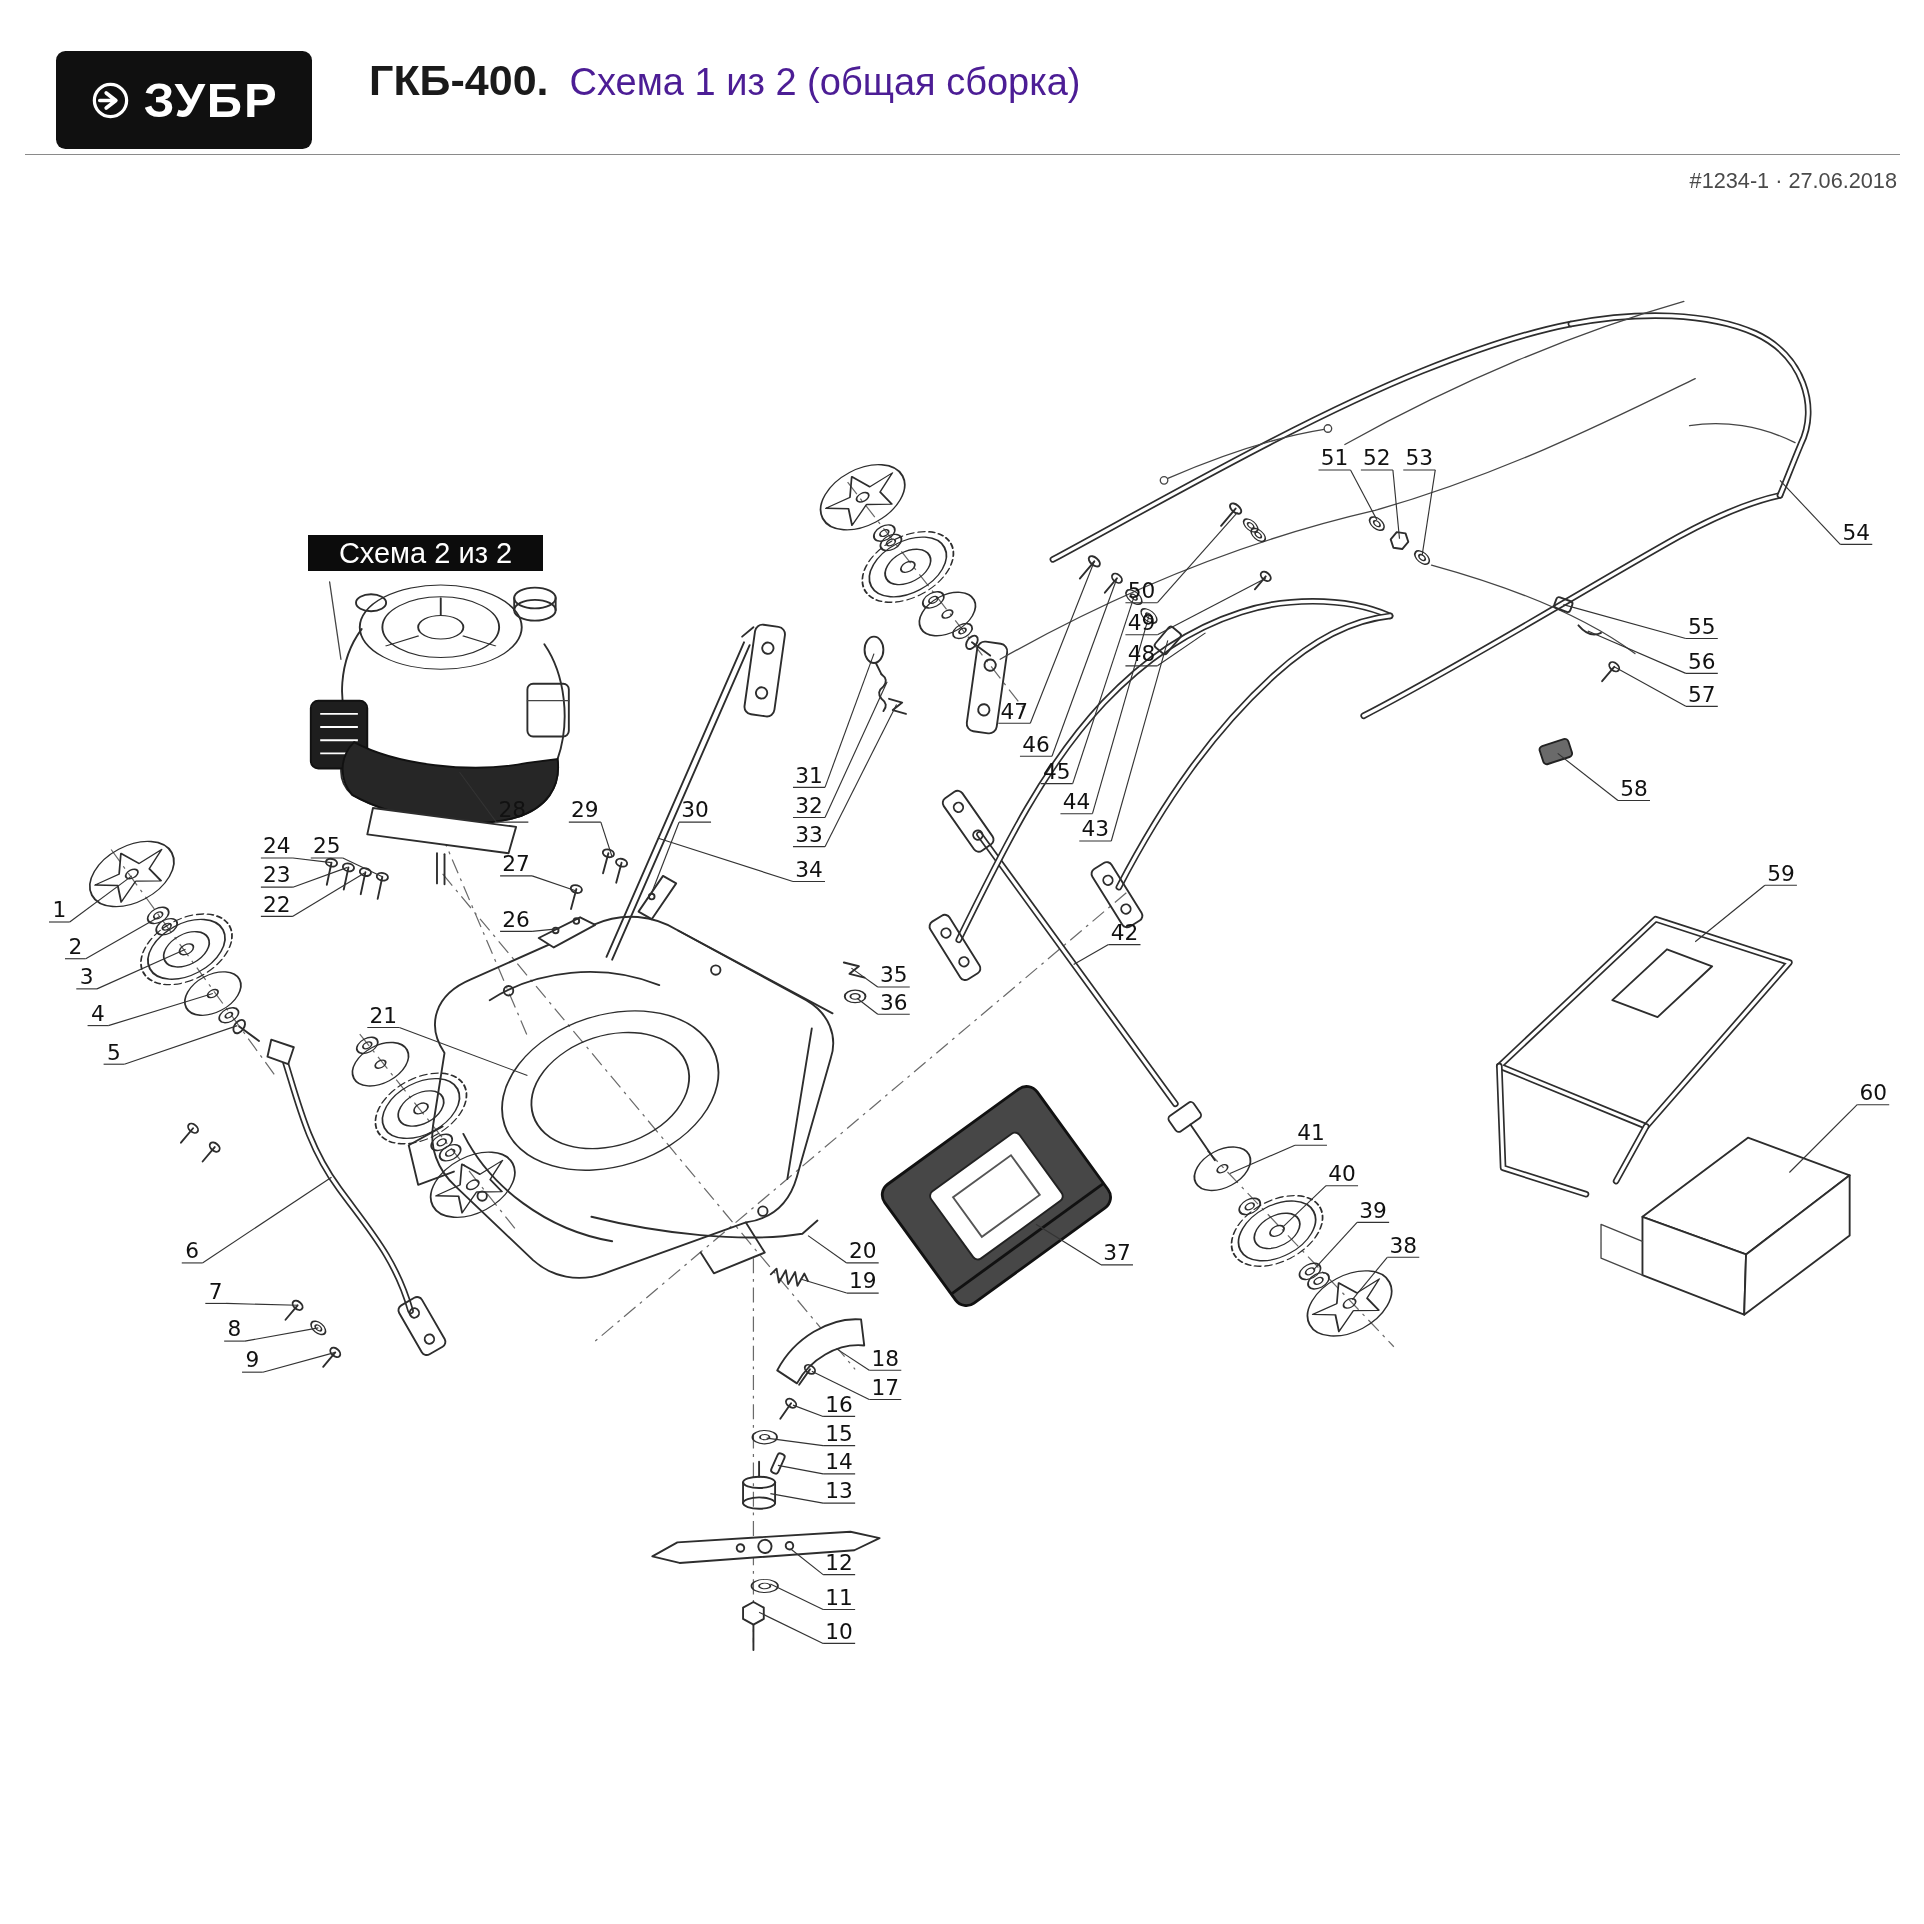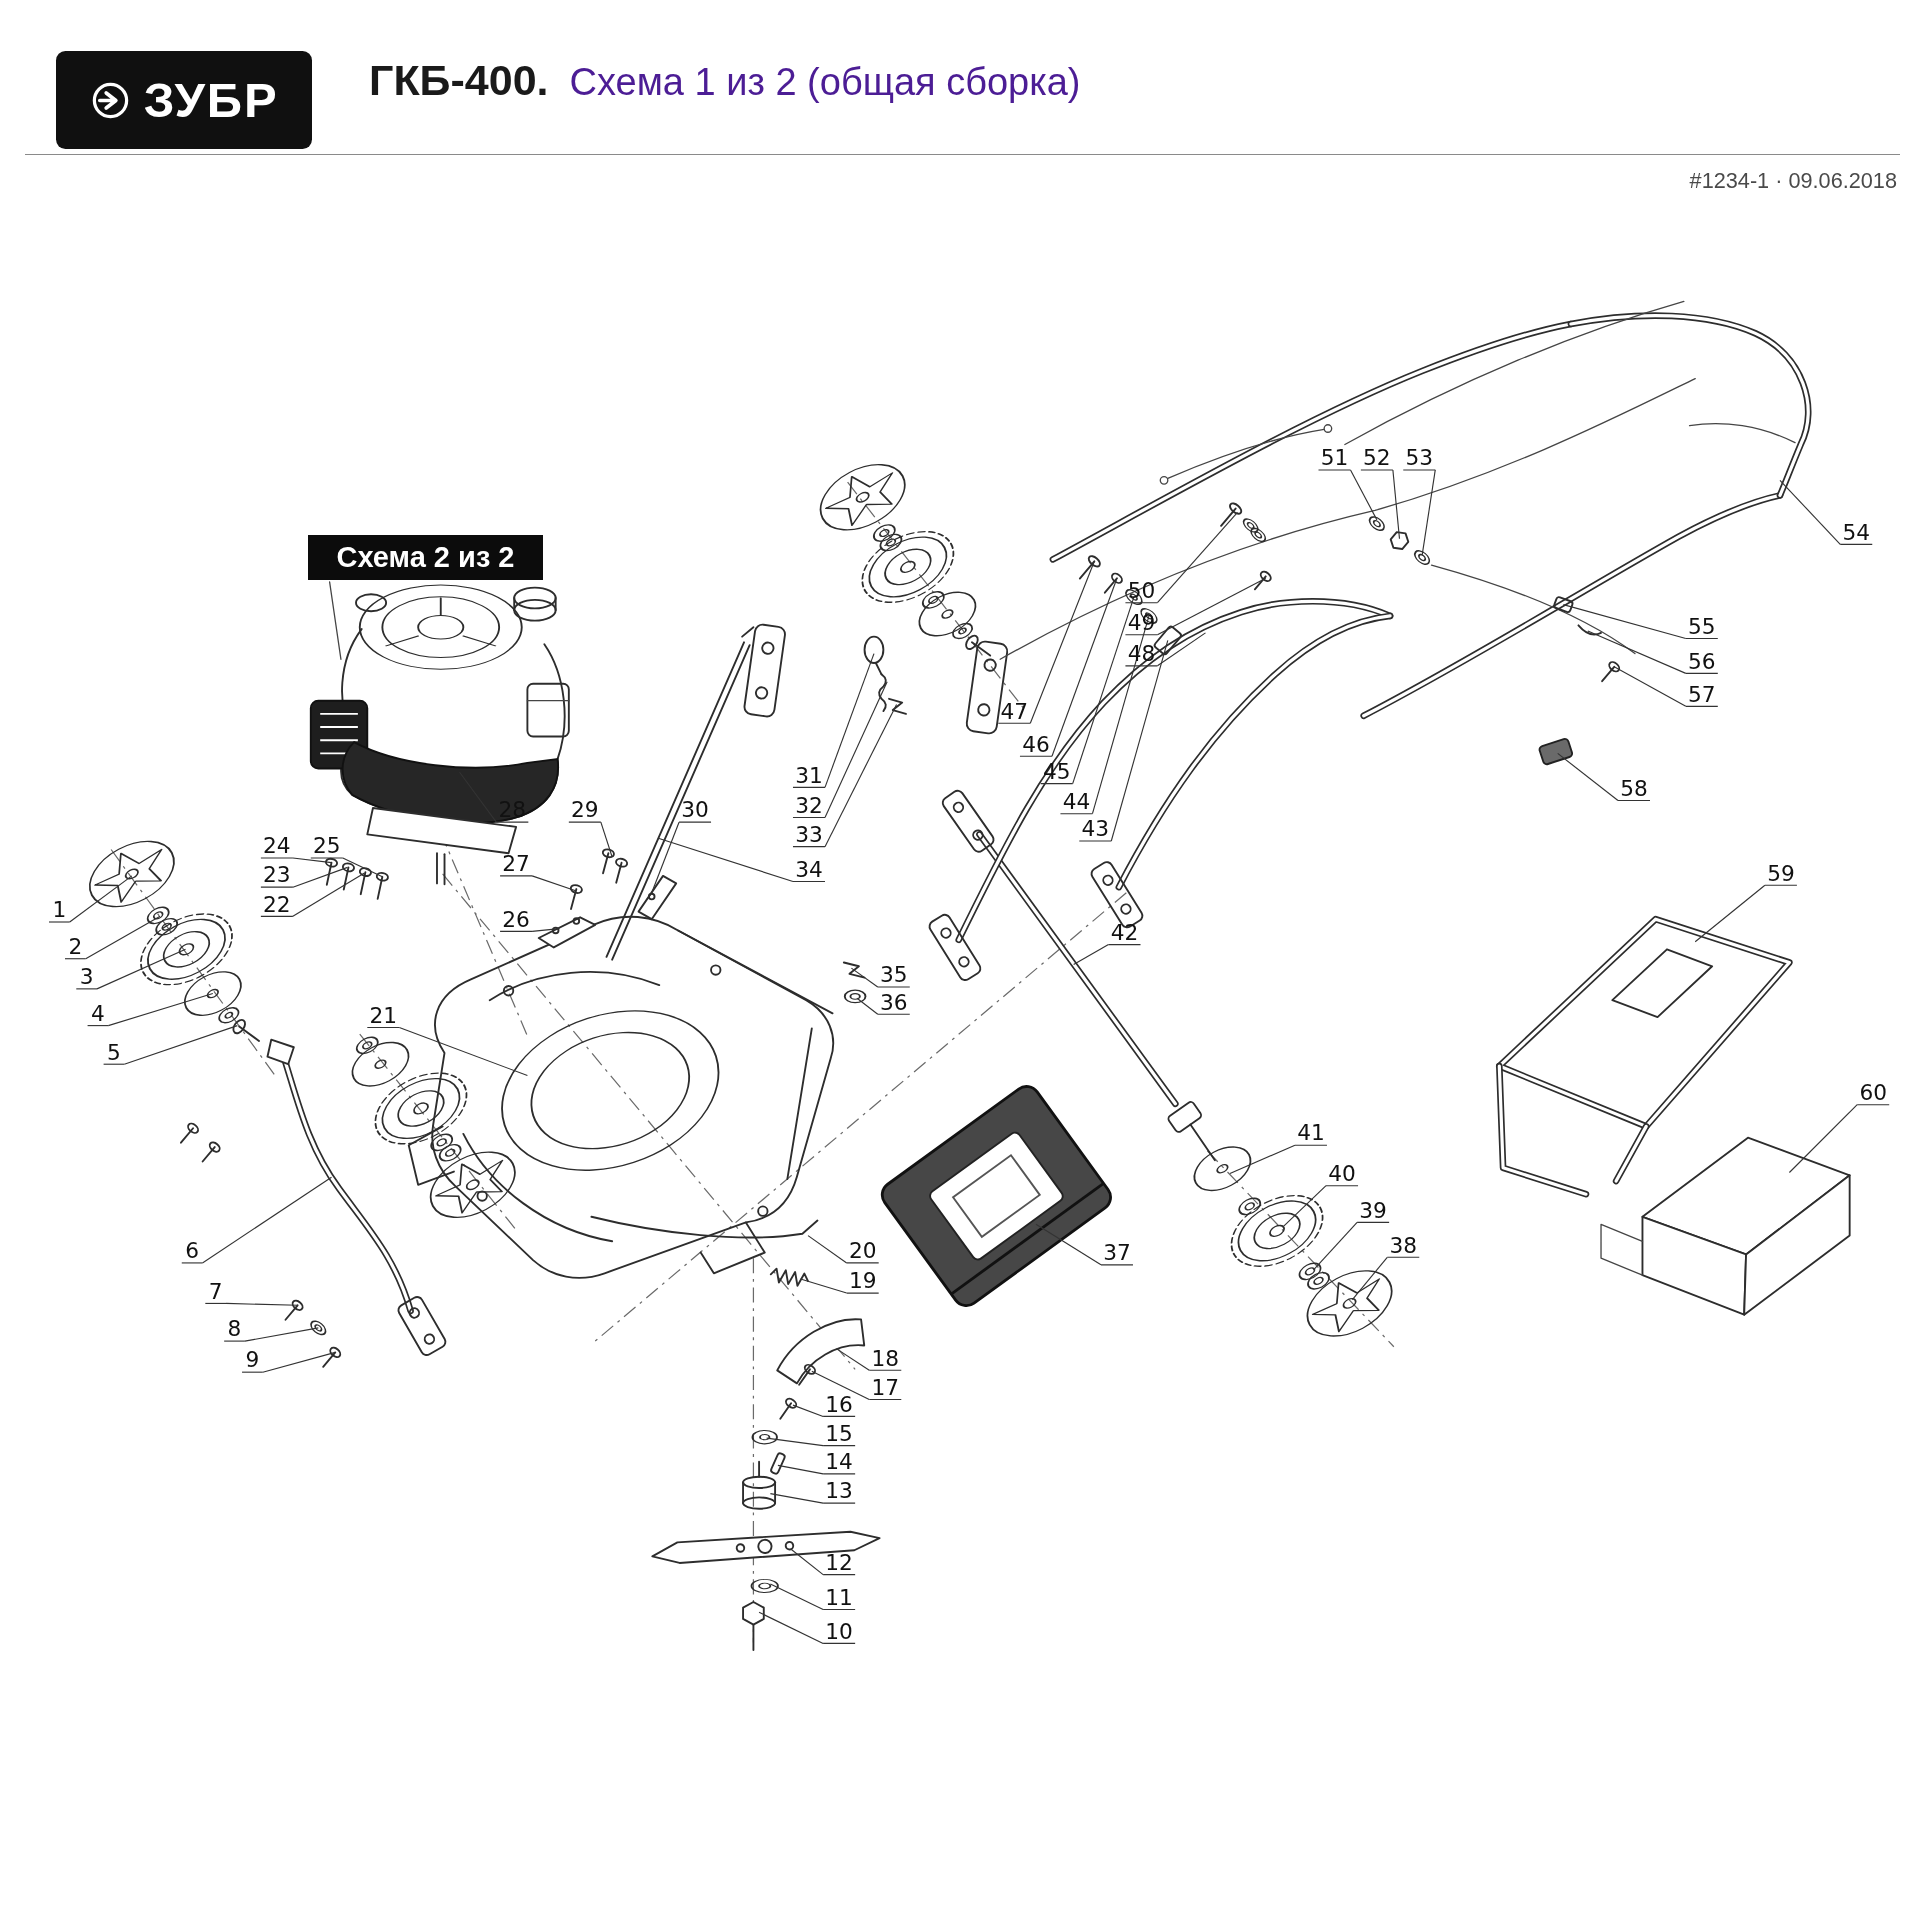--- a/index.html
+++ b/index.html
@@ -10,22 +10,22 @@
   .logo{position:absolute;left:56px;top:51px;width:256px;height:98px;background:#101010;
         border-radius:9.4px;display:flex;align-items:center;justify-content:center;gap:11.3px;}
   .logo .brand-txt{color:#fff;font-weight:700;font-size:49px;letter-spacing:1.9px;}
   .title-row{position:absolute;left:369px;top:56px;white-space:nowrap;}
   .title-row .model{font-size:43px;font-weight:700;color:#1a1a1a;}
   .title-row .subtitle{font-size:38px;font-weight:400;color:#4c1d95;margin-left:21px;}
   .rule{position:absolute;left:25.4px;right:25.4px;top:154px;border-top:0.9px solid #8a8a8a;height:0;}
   .docref{position:absolute;right:28px;top:168px;font-size:21.7px;color:#4a4a4a;}
 
   
-  .inset-label{position:absolute;left:308px;top:535px;width:235px;height:45px;background:#0c0c0c;
-        color:#fff;font-size:29px;font-weight:700;display:flex;align-items:center;justify-content:center;}
+  .inset-label{position:absolute;left:308px;top:535px;width:235px;height:36px;background:#0c0c0c;
+        color:#fff;font-size:29px;font-weight:400;display:flex;align-items:center;justify-content:center;}
 
   
   #diagram{position:absolute;left:0;top:0;width:1925px;height:1925px;}
   .ln{stroke:#2d2d2d;stroke-width:2;fill:none;stroke-linecap:round;stroke-linejoin:round;}
   .thin{stroke:#454545;stroke-width:1.4;fill:none;stroke-linecap:round;}
   .tube{stroke:#2d2d2d;stroke-width:7;fill:none;stroke-linecap:round;stroke-linejoin:round;}
   .tubein{stroke:#fff;stroke-width:3.4;fill:none;stroke-linecap:round;stroke-linejoin:round;}
   .dash{stroke:#6a6a6a;stroke-width:1.3;fill:none;stroke-dasharray:16 6 3 6;}
   .wfill{fill:#fff;}
   #callout-layer text{font-family:"DejaVu Sans",sans-serif;font-size:23px;fill:#111;text-anchor:middle;}
@@ -40,21 +40,21 @@
     <path d="M10 20 h12 M16 13 l9 7 -9 7" stroke="#fff" stroke-width="3.4" fill="none" stroke-linecap="round" stroke-linejoin="round"></path>
   </svg>
   <span class="brand-txt">ЗУБР</span>
 </div>
 
 <div class="title-row">
   <span class="model">ГКБ-400.</span><span class="subtitle">Схема 1 из 2 (общая сборка)</span>
 </div>
 
 <div class="rule"></div>
-<div class="docref">#1234-1 · 09.06.2018</div>
+<div class="docref">#1234-1 · 27.06.2018</div>
 
 <div class="inset-label">Схема 2 из 2</div>
 
 <svg id="diagram" viewBox="0 0 2044 2044">
 
   <g class="dash">
     <path d="M118,902 L292,1142"></path>
     <path d="M382,1098 L548,1306"></path>
     <path d="M900,512 L1090,756"></path>
     <path d="M1282,1222 L1480,1430"></path>

